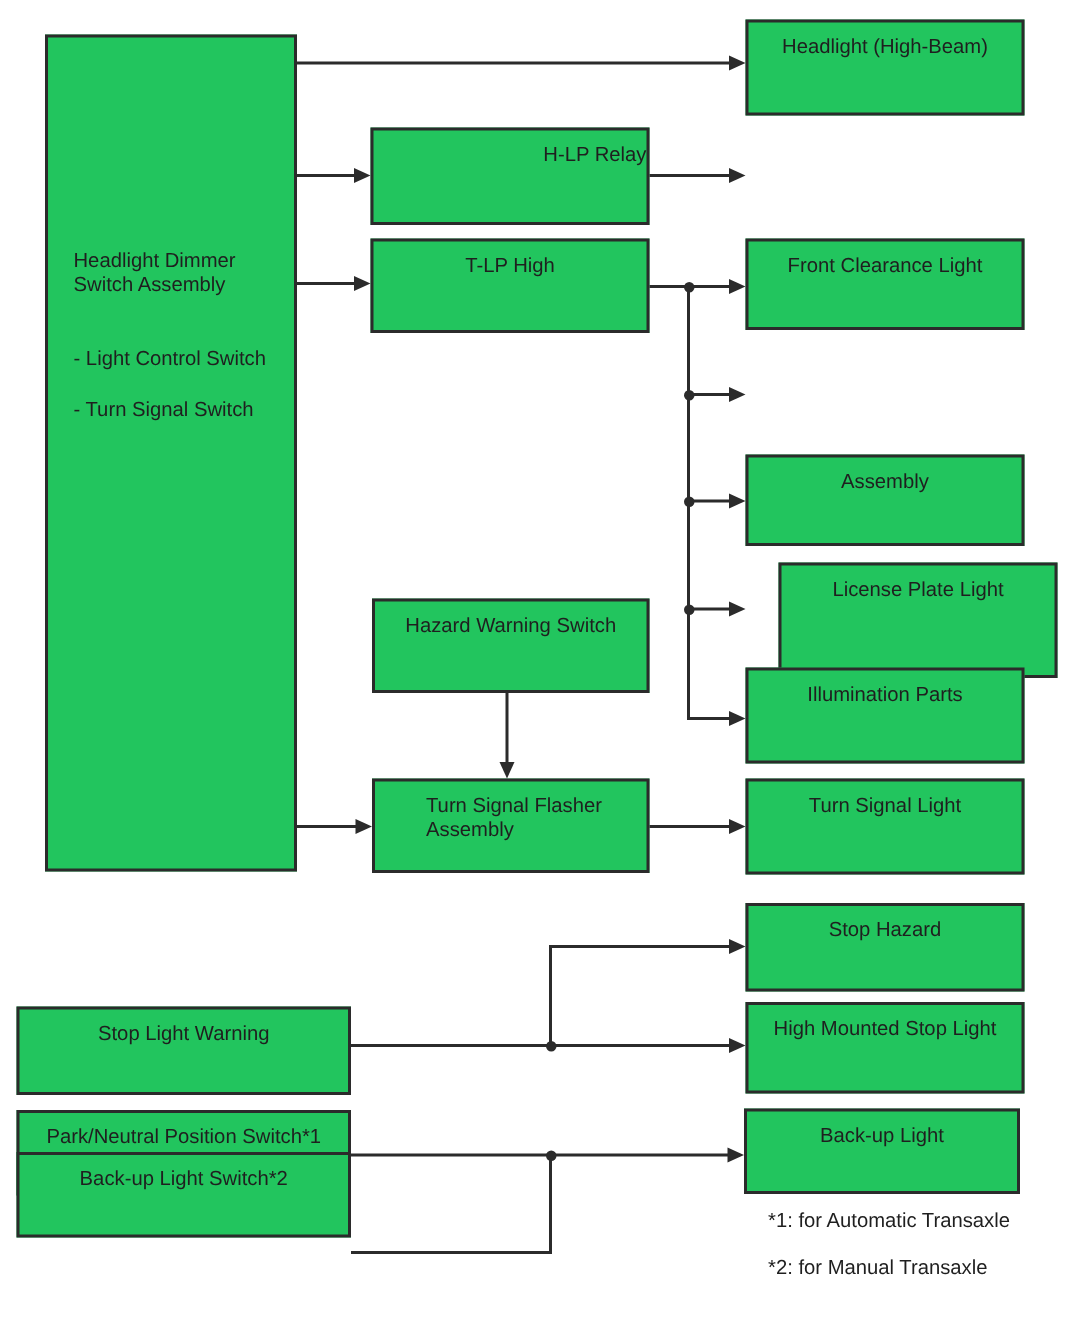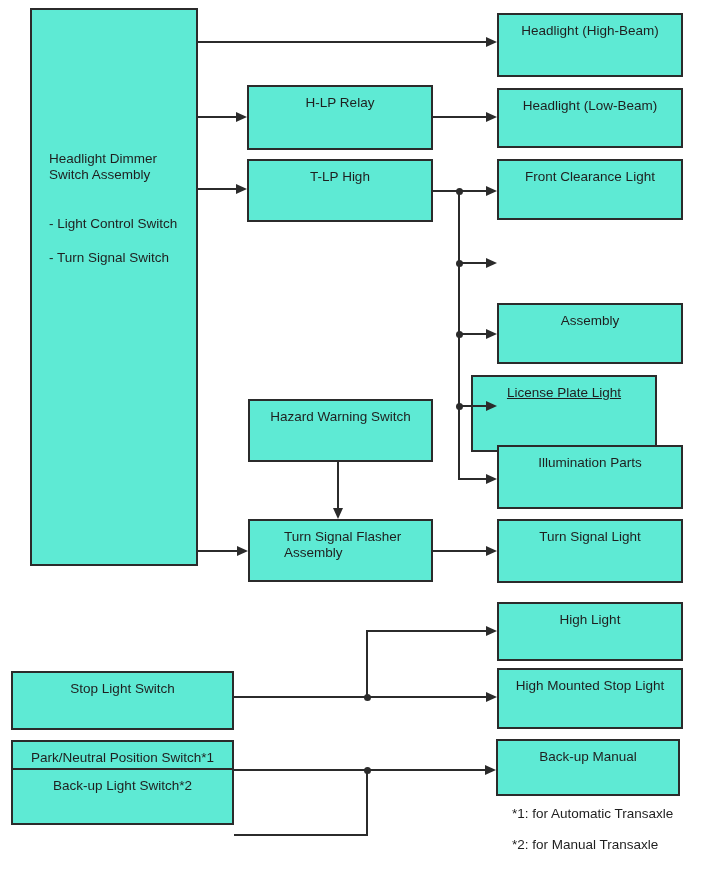--- a/index.html
+++ b/index.html
@@ -15,21 +15,21 @@
     font-family: "Liberation Sans", "DejaVu Sans", sans-serif;
     font-size: 13.5px;
     line-height: 16px;
     color: #1f1f1f;
     overflow: hidden;
   }
   .box {
     position: absolute;
     box-sizing: border-box;
     border: 2px solid #2b2b2b;
-    background: #5eead4;
+    background: #22c55e;
     text-align: center;
     padding-top: 8px;
   }
   .box.left-text {
     text-align: left;
   }
   .pre {
     white-space: pre-line;
   }
   .dimmer-title {
@@ -87,82 +87,79 @@
   .note {
     position: absolute;
     text-align: left;
   }
 </style>
 </head>
 <body>
 
 <div class="canvas">
 
-  <div class="box left-text" style="left:30px; top:8px; width:168px; height:558px;">
+  <div class="box left-text" style="left:30px; top:23px; width:168px; height:558px;">
     <div class="dimmer-title">Headlight Dimmer
 Switch Assembly</div>
     <div class="dimmer-item1">- Light Control Switch</div>
     <div class="dimmer-item2">- Turn Signal Switch</div>
   </div>
 
-  <div class="box" style="left:247px; top:85px; width:186px; height:65px;">
+  <div class="box" style="left:247px; top:85px; width:186px; height:65px;text-align:right;">
     <span>H-LP Relay</span>
   </div>
   <div class="box" style="left:247px; top:159px; width:186px; height:63px;">
     <span>T-LP High</span>
   </div>
 
   <div class="box" style="left:248px; top:399px; width:185px; height:63px;">
     <span>Hazard Warning Switch</span>
   </div>
 
   <div class="box left-text" style="left:248px; top:519px; width:185px; height:63px; padding-left:34px; padding-top:8px;">
     <span class="pre">Turn Signal Flasher
 Assembly</span>
   </div>
 
   <div class="box" style="left:11px; top:671px; width:223px; height:59px;">
-    <span>Stop Light Switch</span>
+    <span>Stop Light Warning</span>
   </div>
   <div class="box" style="left:11px; top:740px; width:223px; height:57px;">
     <span>Park/Neutral Position Switch*1</span>
   </div>
   <div class="box" style="left:11px; top:768px; width:223px; height:57px;">
     <span>Back-up Light Switch*2</span>
   </div>
 
   <div class="box" style="left:497px; top:13px; width:186px; height:64px;">
     <span>Headlight (High-Beam)</span>
   </div>
-  <div class="box" style="left:497px; top:88px; width:186px; height:60px;">
-    <span>Headlight (Low-Beam)</span>
-  </div>
   <div class="box" style="left:497px; top:159px; width:186px; height:61px;">
     <span>Front Clearance Light</span>
   </div>
   <div class="box" style="left:497px; top:303px; width:186px; height:61px;">
     <span>Assembly</span>
   </div>
-  <div class="box" style="left:471px; top:375px; width:186px; height:77px;text-decoration:underline;">
+  <div class="box" style="left:519px; top:375px; width:186px; height:77px;">
     <span>License Plate Light</span>
   </div>
   <div class="box" style="left:497px; top:445px; width:186px; height:64px;">
     <span>Illumination Parts</span>
   </div>
   <div class="box" style="left:497px; top:519px; width:186px; height:64px;">
     <span>Turn Signal Light</span>
   </div>
   <div class="box" style="left:497px; top:602px; width:186px; height:59px;">
-    <span>High Light</span>
+    <span>Stop Hazard</span>
   </div>
   <div class="box" style="left:497px; top:668px; width:186px; height:61px;">
     <span>High Mounted Stop Light</span>
   </div>
   <div class="box" style="left:496px; top:739px; width:184px; height:57px;">
-    <span>Back-up Manual</span>
+    <span>Back-up Light</span>
   </div>
 
   <div class="note" style="left:512px; top:806px;">*1: for Automatic Transaxle</div>
   <div class="note" style="left:512px; top:837px;">*2: for Manual Transaxle</div>
 
   <div class="hline" style="left:198px; top:41px; width:290px;"></div>
   <div class="arrow-r" style="left:486px; top:37px;"></div>
 
   <div class="hline" style="left:198px; top:116px; width:39px;"></div>
   <div class="arrow-r" style="left:236px; top:112px;"></div>

